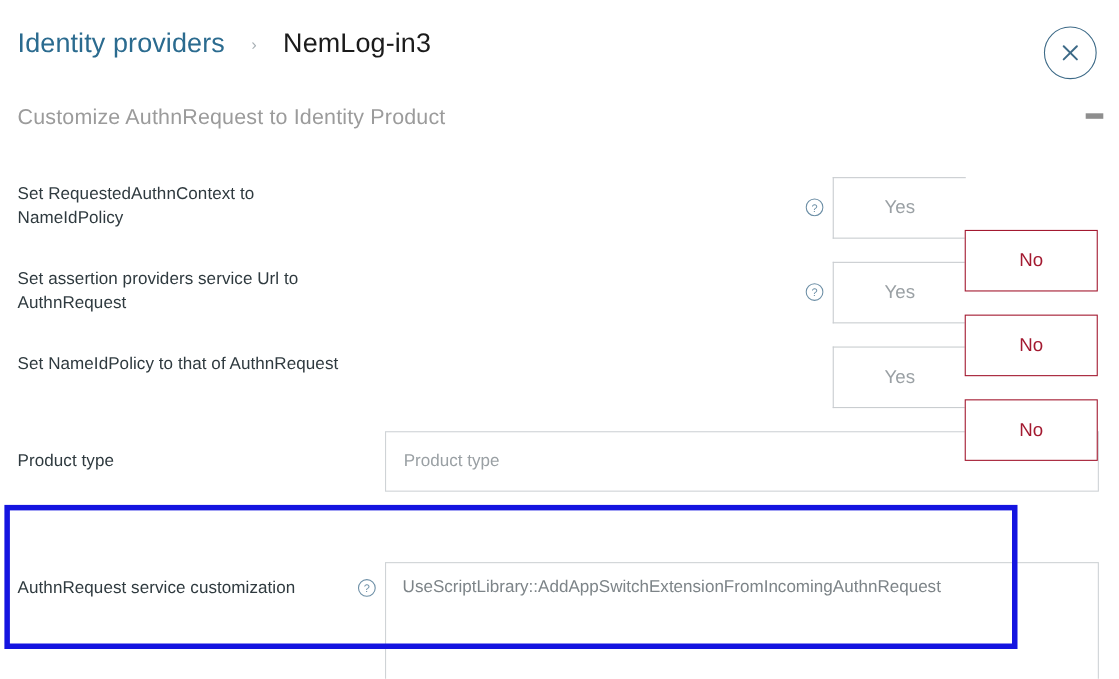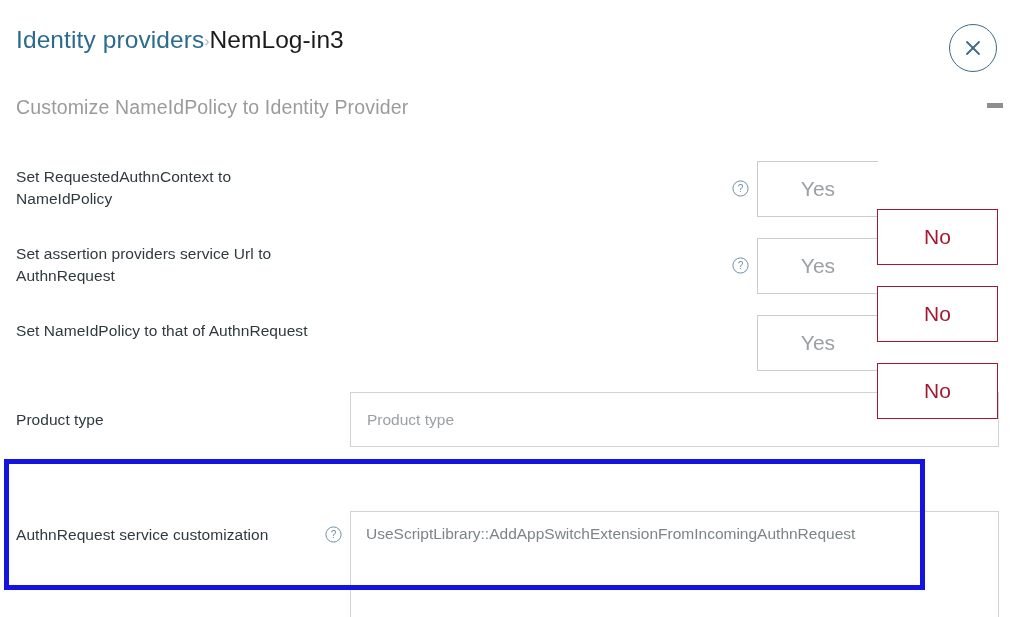--- a/index.html
+++ b/index.html
@@ -16,21 +16,21 @@
     position: relative;
   }
 
   
   .breadcrumb {
     position: absolute;
     left: 16px;
     top: 26px;
     display: flex;
     align-items: baseline;
-    gap: 0;
+    gap: 24px;
     white-space: nowrap;
   }
   .crumb-link {
     font-size: 24.5px;
     color: #2b6b8f;
     letter-spacing: .1px;
   }
   .crumb-sep {
     font-size: 15px;
     color: #a8b0b5;
@@ -103,21 +103,21 @@
     display: flex;
     height: 56px;
   }
   .toggle-btn {
     width: 121px;
     height: 56px;
     box-sizing: border-box;
     display: flex;
     align-items: center;
     justify-content: center;
-    font-size: 21px;
+    font-size: 17px;
     background: #ffffff;
     cursor: pointer;
   }
   .toggle-btn.no-sel {
     border: 1.6px solid #a31930;
     color: #a31930;
     margin-left: -1px;
     position: relative;
     z-index: 2;
     margin-top: 48px;
@@ -212,21 +212,21 @@
 
 <div class="close-button">
   <span>
     <svg width="22" height="22" viewBox="0 0 22 22">
       <line x1="5" y1="5" x2="17" y2="17" stroke="#3d6a87" stroke-width="1.8" stroke-linecap="round"></line>
       <line x1="17" y1="5" x2="5" y2="17" stroke="#3d6a87" stroke-width="1.8" stroke-linecap="round"></line>
     </svg>
   </span>
 </div>
 
-<div class="section-header">Customize NameIdPolicy to Identity Provider</div>
+<div class="section-header">Customize AuthnRequest to Identity Product</div>
 <div class="collapse-toggle"></div>
 
 <div class="row-label" style="left:16px; top:166px; width:300px;">Set RequestedAuthnContext to NameIdPolicy</div>
 
 <div class="help-icon" style="left:732px; top:180px;">
   <svg width="17" height="17" viewBox="0 0 17 17">
     <circle cx="8.5" cy="8.5" r="7.6" fill="none" stroke="#6d8fa6" stroke-width="1"></circle>
     <text x="8.5" y="12.3" text-anchor="middle" font-family="Liberation Sans, sans-serif" font-size="10" fill="#6d8fa6">?</text>
   </svg>
 </div>

